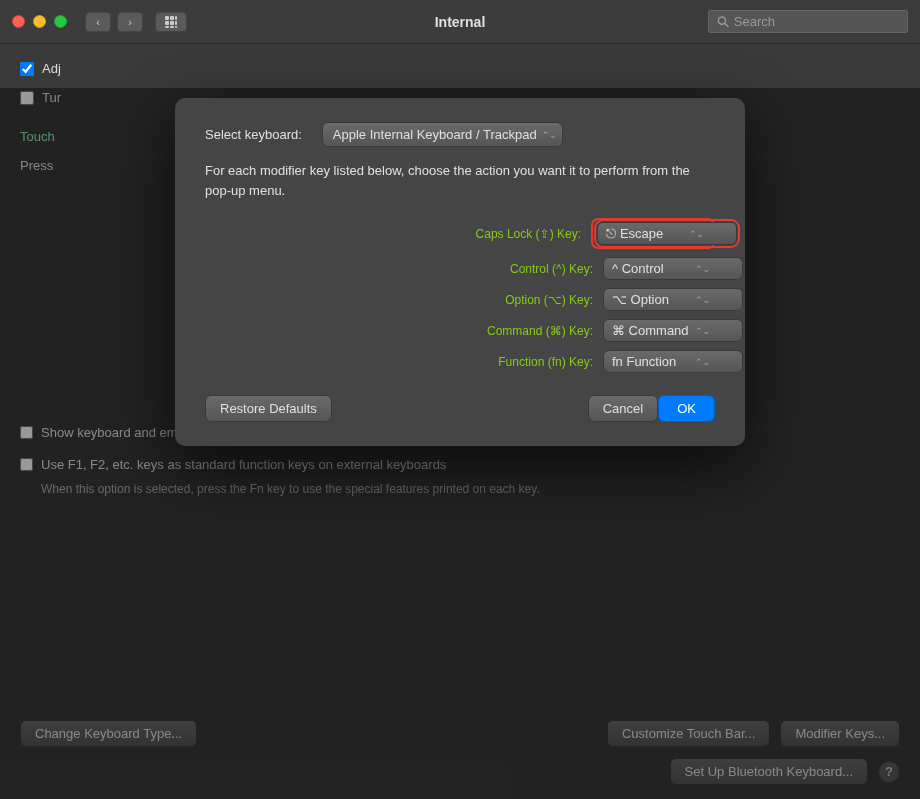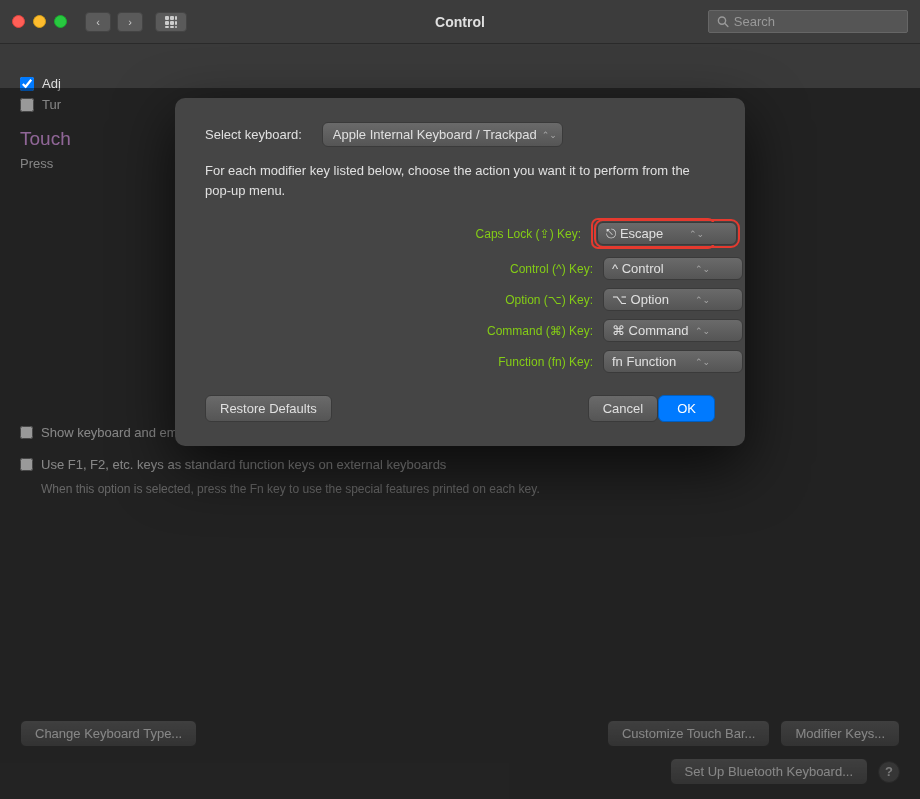--- a/index.html
+++ b/index.html
@@ -109,22 +109,22 @@
       font-size: 13px;
       color: #ddd;
     }
     .checkbox-row input[type="checkbox"] {
       width: 14px;
       height: 14px;
       accent-color: #007aff;
     }
 
     .section-label {
-      font-size: 19px;
-      color: #f0abfc;
+      font-size: 13px;
+      color: #86efac;
       font-weight: 500;
       margin-top: 4px;
       text-align: center;
     }
     .section-sublabel {
       font-size: 13px;
       color: #ddd;
     }
 
     
@@ -346,33 +346,33 @@
         <rect x="11" y="1" width="2" height="4" rx="1" fill="#ccc"></rect>
         <rect x="1" y="6" width="4" height="4" rx="1" fill="#ccc"></rect>
         <rect x="6" y="6" width="4" height="4" rx="1" fill="#ccc"></rect>
         <rect x="11" y="6" width="2" height="4" rx="1" fill="#ccc"></rect>
         <rect x="1" y="11" width="4" height="2" rx="1" fill="#ccc"></rect>
         <rect x="6" y="11" width="4" height="2" rx="1" fill="#ccc"></rect>
         <rect x="11" y="11" width="2" height="2" rx="1" fill="#ccc"></rect>
       </svg>
     </div>
   </div>
-  <div class="title-bar-center">Control</div>
+  <div class="title-bar-center">Internal</div>
   <div class="search-box">
     <svg width="13" height="13" viewBox="0 0 13 13" fill="none">
       <circle cx="5.5" cy="5.5" r="4" stroke="#999" stroke-width="1.5"></circle>
       <line x1="8.5" y1="8.5" x2="12" y2="12" stroke="#999" stroke-width="1.5" stroke-linecap="round"></line>
     </svg>
     <input type="text" placeholder="Search" style="">
   </div>
 </div>
 
 <div style="position:relative; width:920px; height:755px; background:#3a3a3a;">
 
-  <div style="position:absolute; top:32px; left:20px; display:flex; flex-direction:column; gap:6px;">
+  <div style="position:absolute; top:17px; left:20px; display:flex; flex-direction:column; gap:14px;">
     <div class="checkbox-row">
       <input type="checkbox" checked="" style="">
       <span>Adj</span>
     </div>
     <div class="checkbox-row">
       <input type="checkbox" style="">
       <span>Tur</span>
     </div>
     <div style="margin-top:10px;">
       <span class="section-label">Touch</span>

